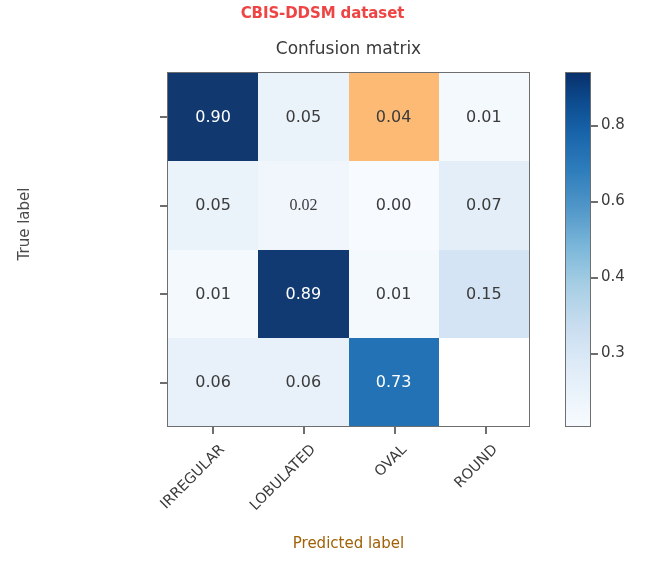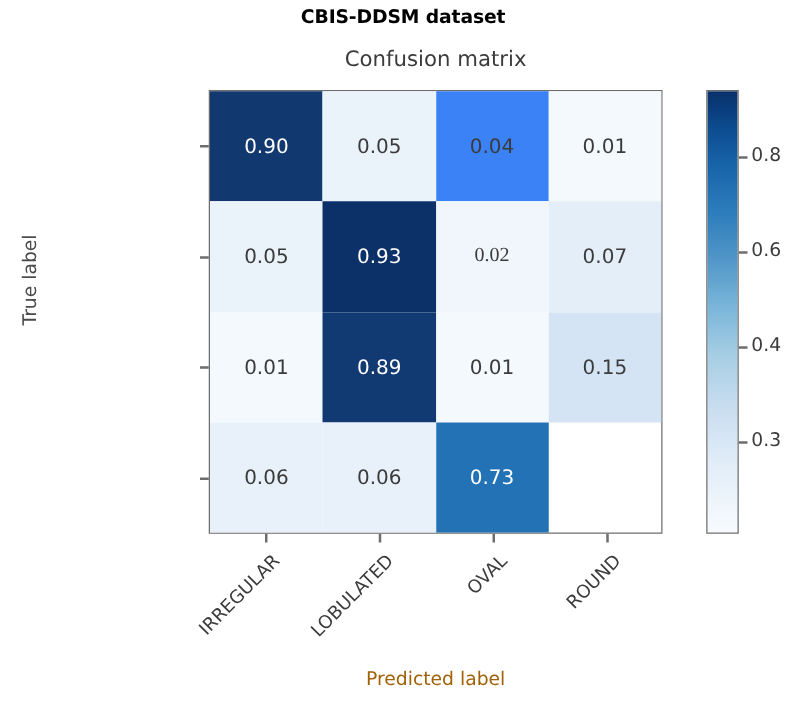--- a/index.html
+++ b/index.html
@@ -17,21 +17,21 @@
 
   
   #suptitle {
     position: absolute;
     left: 0;
     top: 4px;
     width: 645px;
     text-align: center;
     font-size: 15px;
     font-weight: bold;
-    color: #000000;
+    color: #ef4444;
     letter-spacing: -0.1px;
   }
   #subtitle {
     position: absolute;
     left: 167px;
     top: 38px;
     width: 363px;
     text-align: center;
     font-size: 17px;
     font-weight: normal;
@@ -165,36 +165,36 @@
 <div class="ytick-mark" style="top:382px"></div>
 
 <div id="plot-area">
 
   <div class="cell" style="background-color: rgb(17, 56, 111);">
       <span class="cellval" style="color: rgb(255, 255, 255); text-align: center;">0.90</span>
     </div>
   <div class="cell" style="background-color: rgb(234, 242, 250);">
       <span class="cellval" style="color: rgb(59, 59, 59);">0.05</span>
     </div>
-  <div class="cell" style="background-color: #3b82f6;">
+  <div class="cell" style="background-color: #fdba74;">
       <span class="cellval" style="color: rgb(59, 59, 59);">0.04</span>
     </div>
   <div class="cell" style="background-color: rgb(244, 249, 253);">
       <span class="cellval" style="color: rgb(59, 59, 59);">0.01</span>
     </div>
 
   <div class="cell" style="background-color: rgb(234, 242, 250);">
       <span class="cellval" style="color: rgb(59, 59, 59);">0.05</span>
     </div>
-  <div class="cell" style="background-color: rgb(12, 49, 104);">
-      <span class="cellval" style="color: rgb(255, 255, 255);">0.93</span>
-    </div>
   <div class="cell" style="background-color: rgb(241, 246, 252); font-family: Liberation Serif, serif;">
       <span class="cellval" style="color: rgb(59, 59, 59);">0.02</span>
     </div>
+  <div class="cell" style="background-color: rgb(247, 251, 255);">
+      <span class="cellval" style="color: rgb(59, 59, 59);">0.00</span>
+    </div>
 
   <div class="cell" style="background-color: rgb(227, 238, 248);">
       <span class="cellval" style="color: rgb(59, 59, 59);">0.07</span>
     </div>
   <div class="cell" style="background-color: rgb(244, 249, 253);">
       <span class="cellval" style="color: rgb(59, 59, 59);">0.01</span>
     </div>
   <div class="cell" style="background-color: rgb(18, 58, 114);">
       <span class="cellval" style="color: rgb(255, 255, 255);">0.89</span>
     </div>

